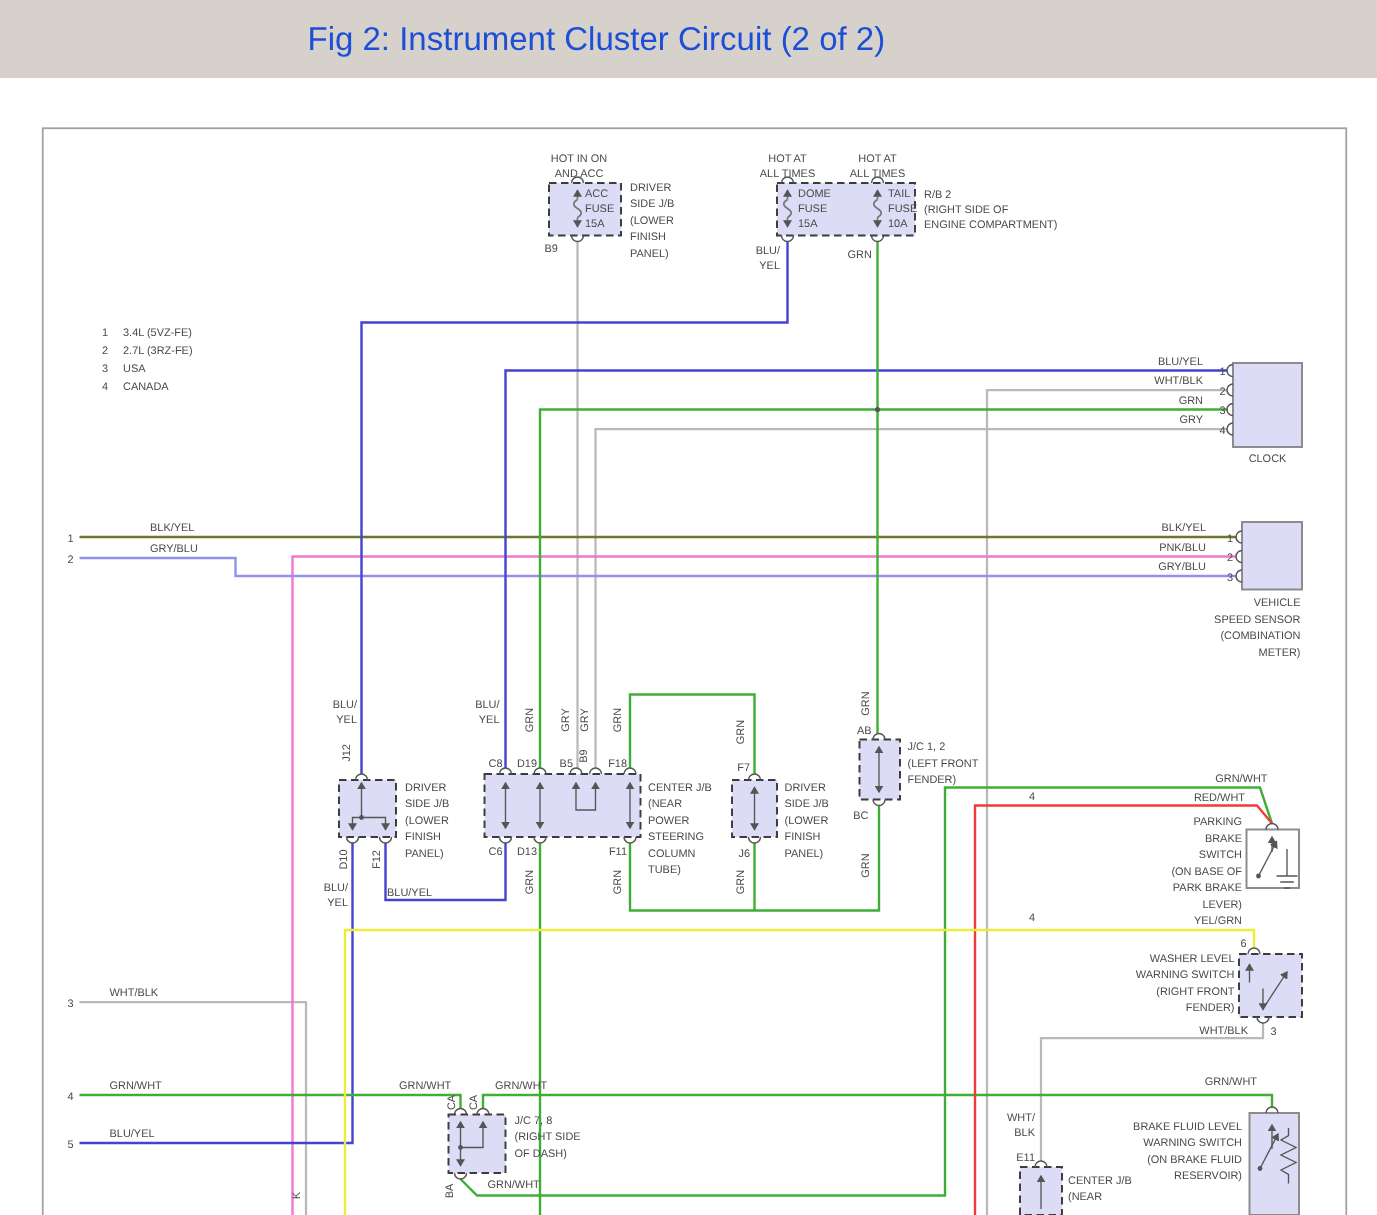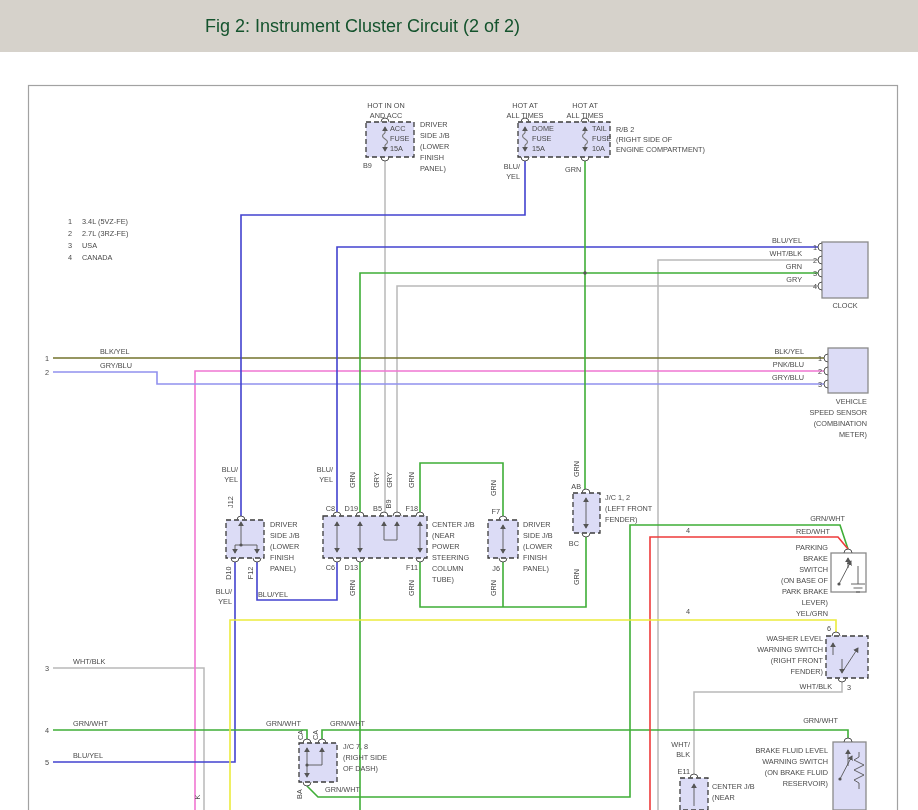--- a/index.html
+++ b/index.html
@@ -1,18 +1,18 @@
 <!DOCTYPE html>
 <html><head>
 <meta charset="utf-8">
 <style>
   html,body{margin:0;padding:0;background:#ffffff;width:918px;height:810px;overflow:hidden;}
   #titlebar{position:absolute;left:0;top:0;width:918px;height:52px;background:#d6d2cb;}
   #titlebar .title{position:absolute;left:205px;top:0;height:56px;line-height:52px;
-    font-family:"Liberation Sans",sans-serif;font-size:18px;color:#14532d;}
+    font-family:"Liberation Sans",sans-serif;font-size:22px;color:#1d4ed8;}
   #diagram{position:absolute;left:0;top:52px;}
   text{font-family:"Liberation Sans",sans-serif;fill:#4a4a4a;font-size:7.3px;}
   .t6{font-size:6.6px;}
   .mid{text-anchor:middle;}
   .end{text-anchor:end;}
   .wire{fill:none;stroke-width:1.6;}
   .gwire{fill:none;stroke-width:1.5;}
   .boxd{stroke:#3c3c3c;stroke-width:1.3;stroke-dasharray:5 3;}
   .boxs{stroke:#8a8a8a;stroke-width:1.3;}
   .arc{fill:none;stroke:#555;stroke-width:1;}

